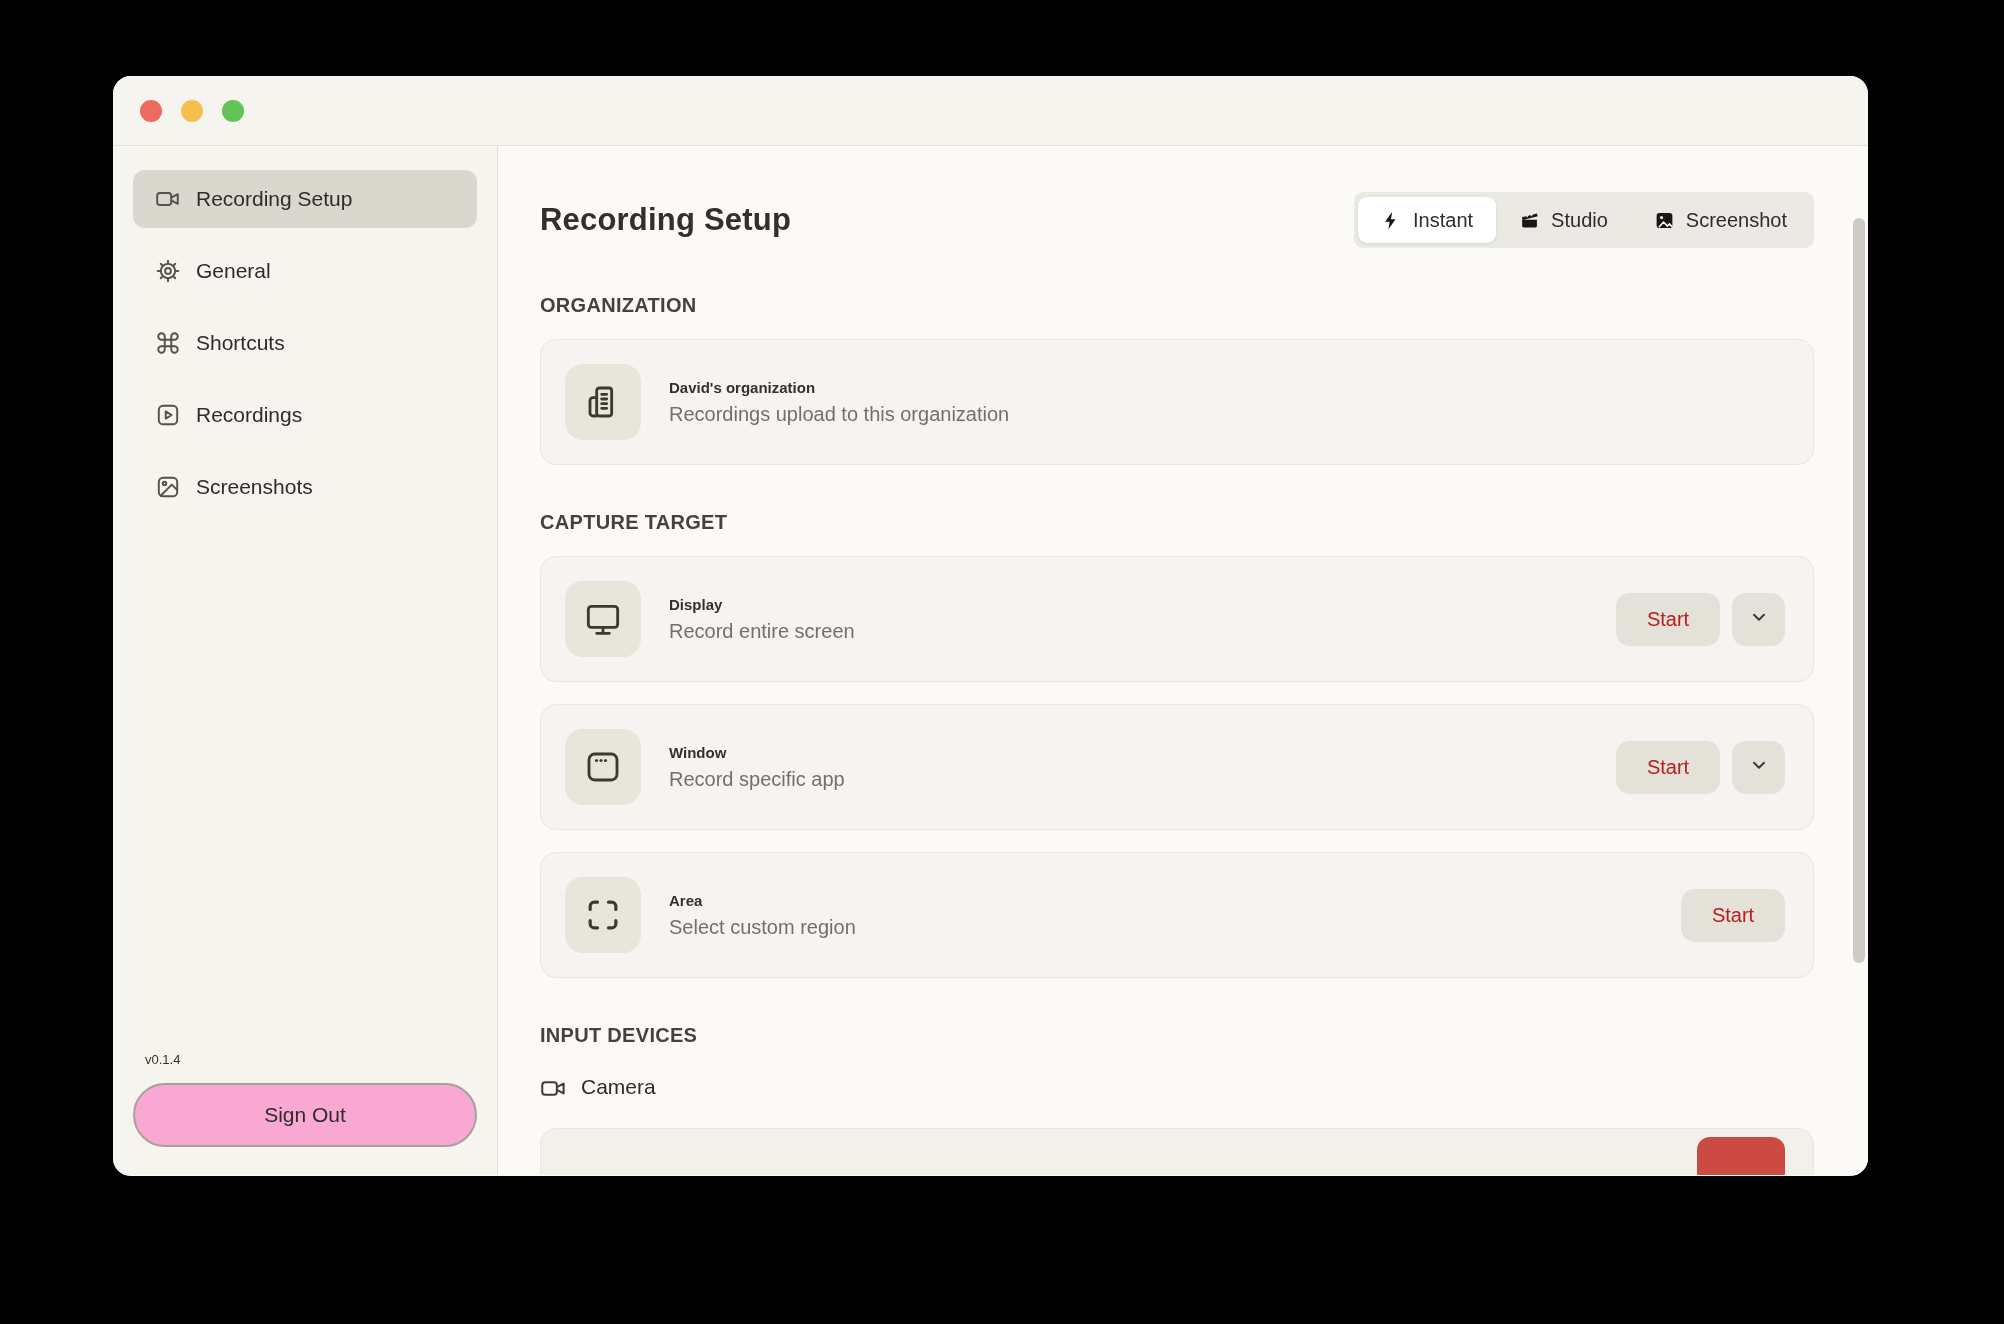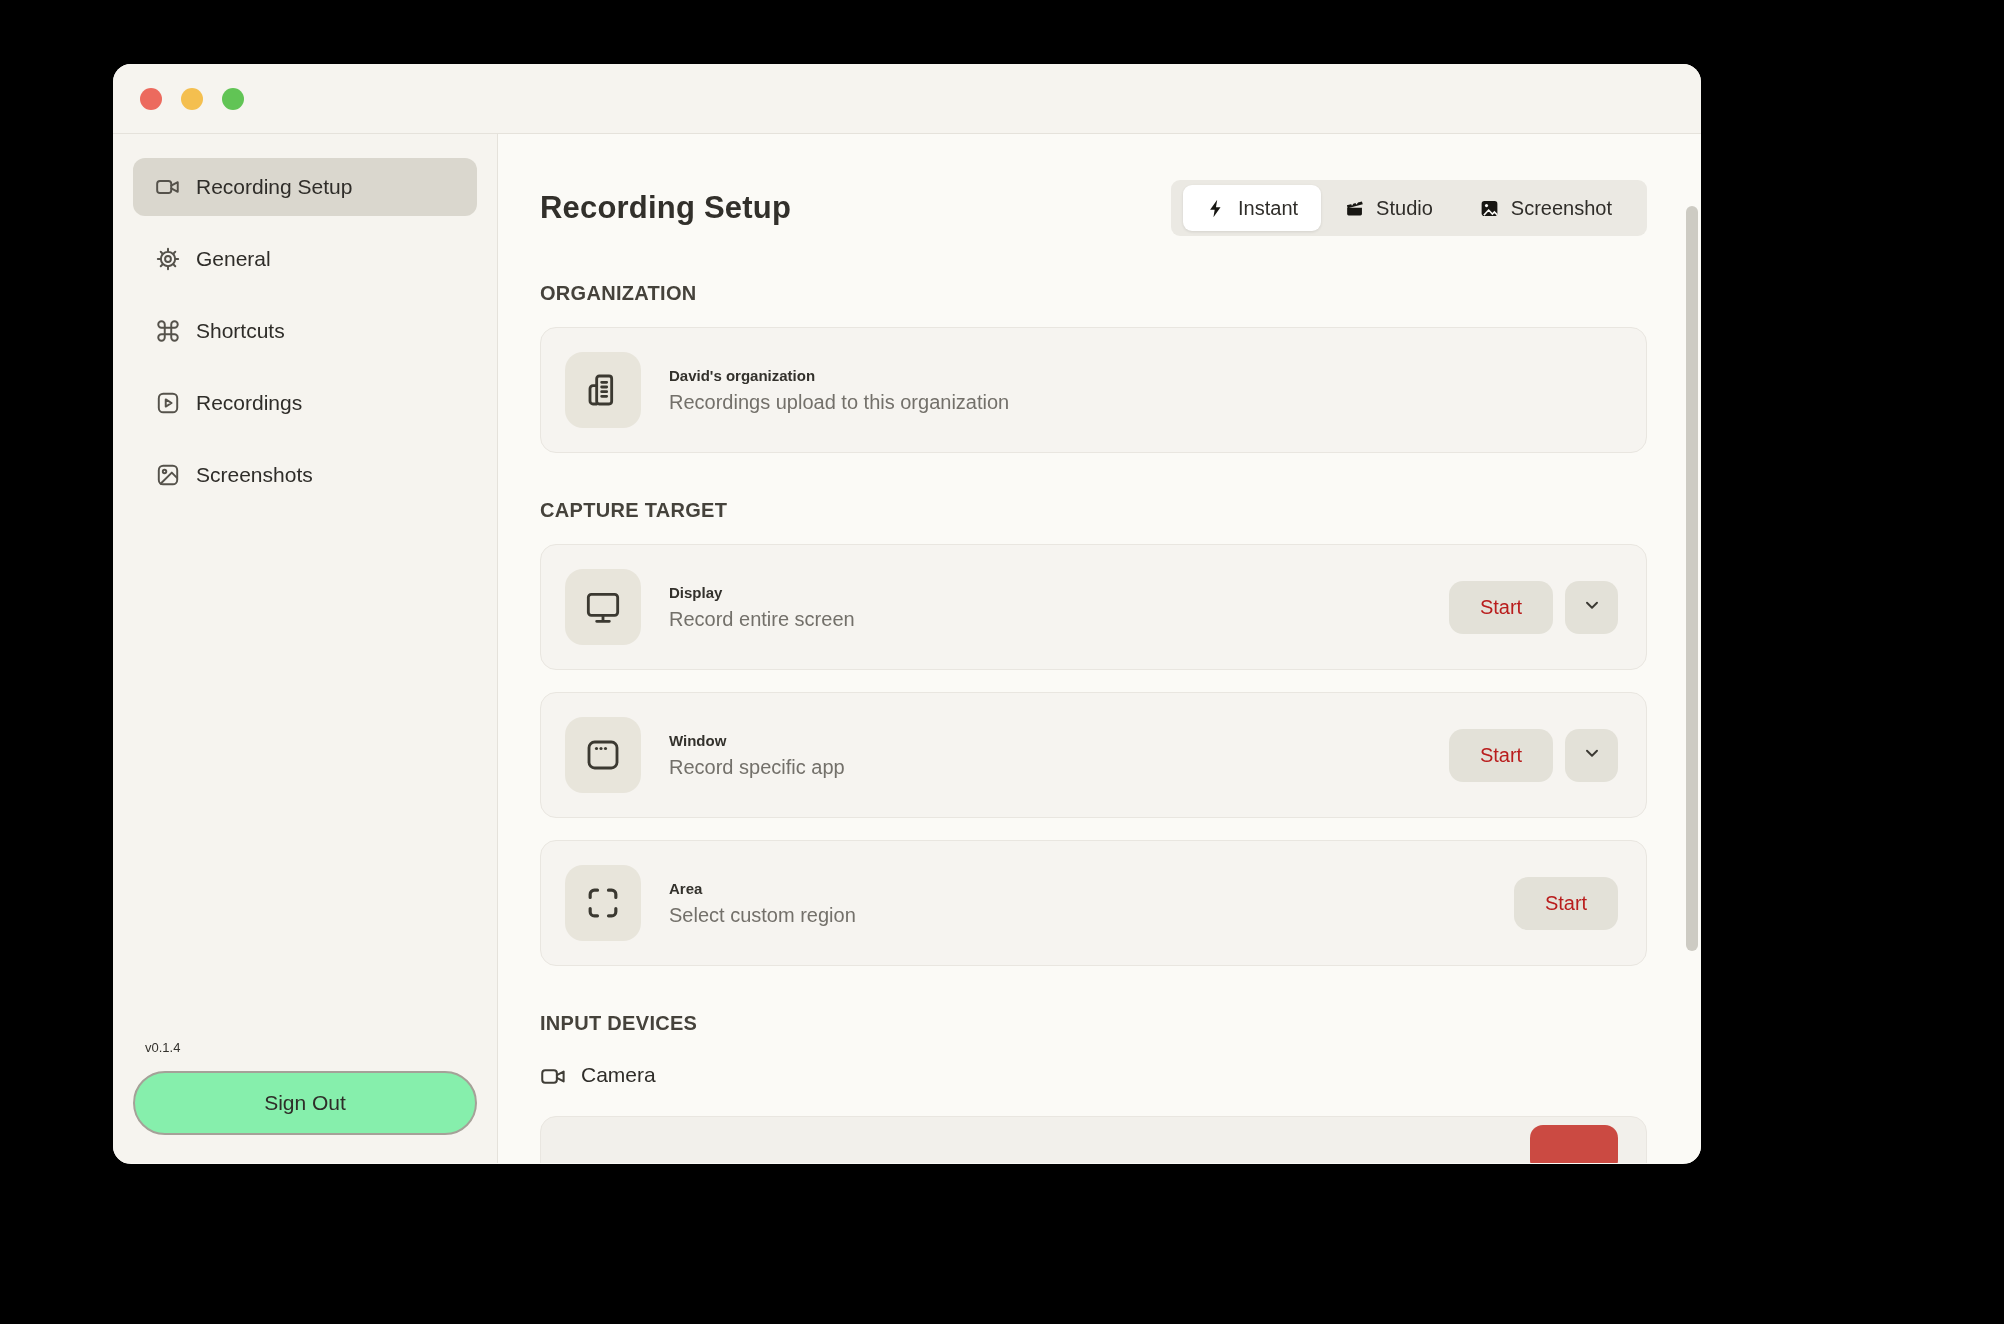--- a/index.html
+++ b/index.html
@@ -1,21 +1,21 @@
 <!DOCTYPE html>
 <html><head>
 <meta charset="utf-8">
 <style>
   html,body{margin:0;padding:0;}
   body{
     width:2004px;height:1324px;background:#000;position:relative;overflow:hidden;
     font-family:"Liberation Sans",sans-serif;-webkit-font-smoothing:antialiased;
   }
   .window{
-    position:absolute;left:113px;top:64px;width:1588px;height:1100px;
+    position:absolute;left:113px;top:76px;width:1755px;height:1100px;
     background:#FBFAF6;border-radius:18px;overflow:hidden;
     box-shadow:0 18px 60px rgba(0,0,0,.55);
   }
   .titlebar{
     height:70px;background:#F6F4EF;border-bottom:1px solid #E5E2DB;
     display:flex;align-items:center;padding-left:27px;gap:19px;box-sizing:border-box;
   }
   .light{width:22px;height:22px;border-radius:50%;border:none;padding:0;}
   .light.red{background:#EC6A5E;}
   .light.yellow{background:#F4BF4F;}
@@ -31,30 +31,30 @@
   .nav-item{
     display:flex;align-items:center;gap:15px;height:58px;padding:0 22px;
     border-radius:12px;color:#2F2D29;font-size:21px;margin-bottom:14px;cursor:default;
   }
   .nav-item.selected{background:#DAD7CE;}
   .nav-item .icn{width:26px;height:26px;color:#55524B;display:flex;}
   .nav-item .icn svg{width:26px;height:26px;}
   .sidebar-spacer{flex:1;}
   .version{font-size:13px;color:#34322D;margin:0 0 16px 12px;}
   .signout{
-    height:64px;border-radius:32px;background:#86efac;border:2px solid #A5A198;
+    height:64px;border-radius:32px;background:#f9a8d4;border:2px solid #A5A198;
     font-size:21px;color:#2F2D29;display:flex;align-items:center;justify-content:center;
     font-family:"Liberation Sans",sans-serif;
   }
 
   
   .main{flex:1;position:relative;background:#FBFAF6;padding:46px 54px 0 42px;box-sizing:border-box;overflow:hidden;}
   .main-header{display:flex;justify-content:space-between;align-items:center;height:56px;}
   .page-title{font-size:31px;font-weight:bold;color:#32302B;letter-spacing:.2px;}
-  .segmented{display:flex;align-items:center;background:#EBE9E3;border-radius:9px;padding:12px;height:56px;box-sizing:border-box;margin-left:43px;}
+  .segmented{display:flex;align-items:center;background:#EBE9E3;border-radius:9px;padding:4px;height:56px;box-sizing:border-box;margin-left:43px;}
   .segment{
     display:flex;align-items:center;gap:11px;padding:0 23px;height:46px;border-radius:9px;
     font-size:20px;color:#2F2D29;background:transparent;border:none;font-family:"Liberation Sans",sans-serif;
   }
   .segment.selected{background:#FFFFFF;box-shadow:0 1px 3px rgba(0,0,0,.10);}
   .segment .icn{width:21px;height:21px;color:#181713;display:flex;}
   .segment .icn svg{width:21px;height:21px;}
 
   .section-label{font-size:20px;font-weight:bold;color:#45423B;letter-spacing:.3px;margin-top:46px;}
 

